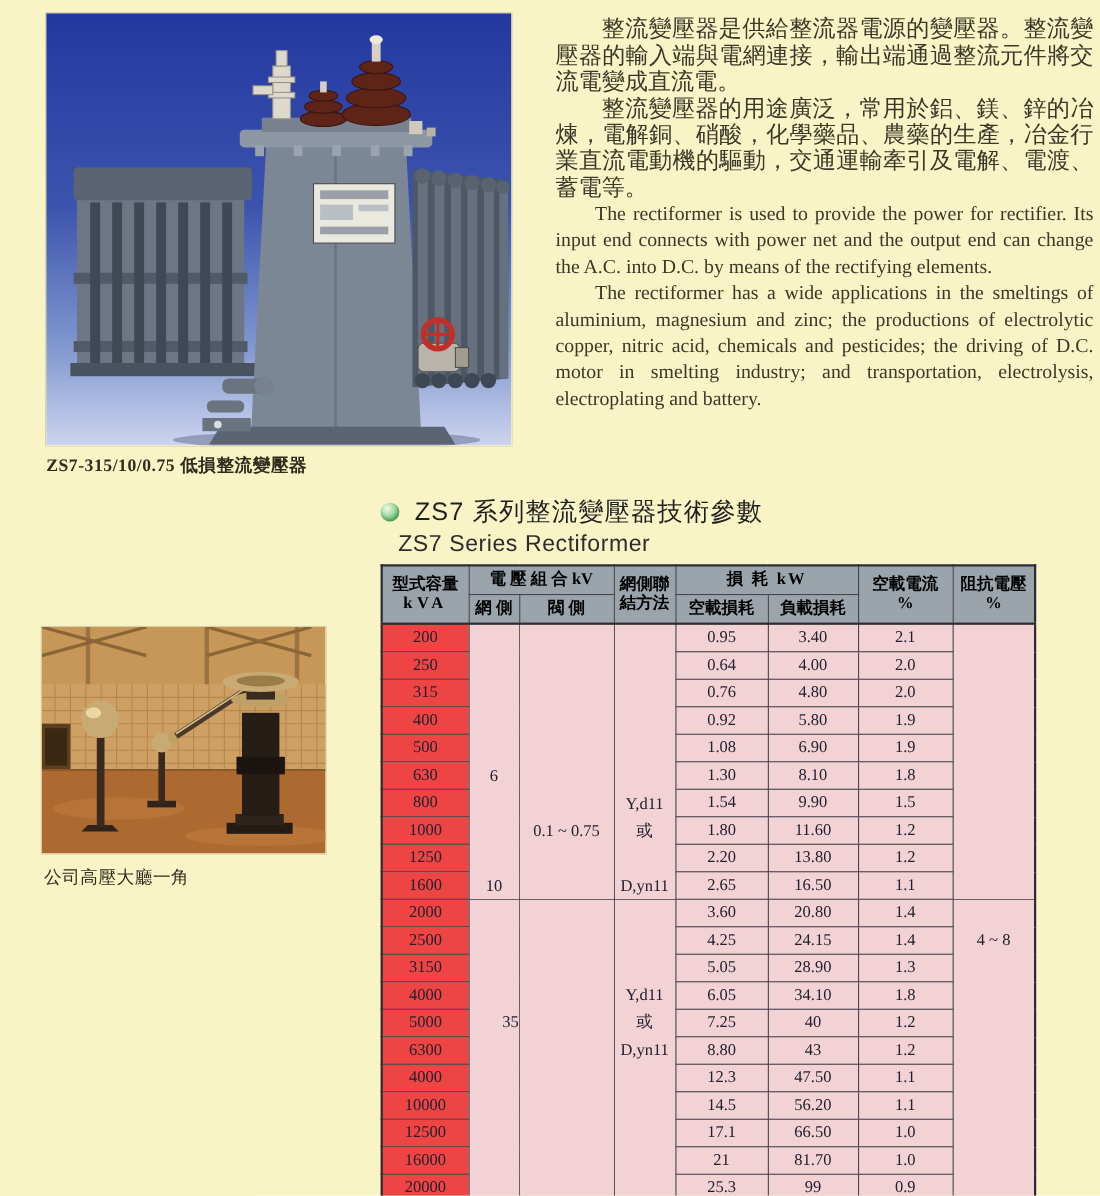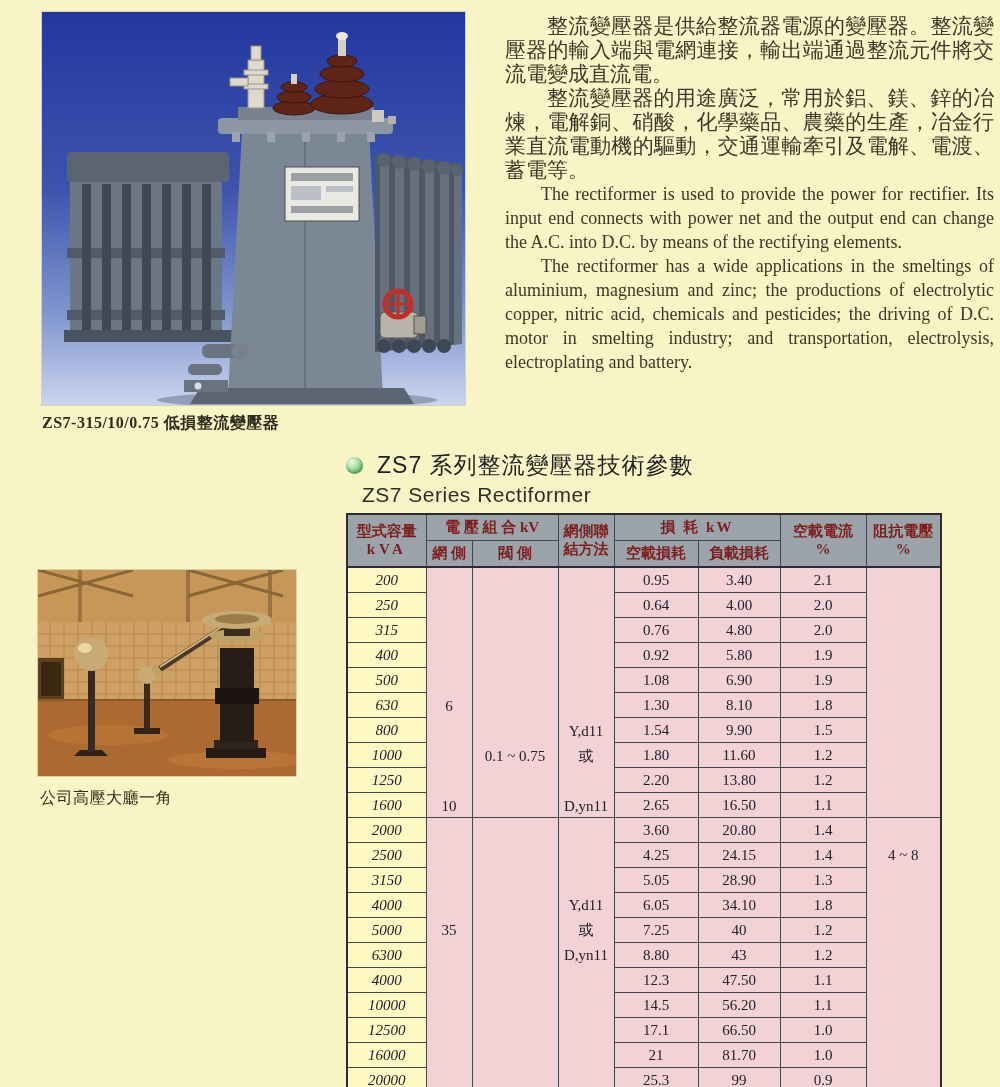--- a/index.html
+++ b/index.html
@@ -34,25 +34,25 @@
   table.spec{
     border-collapse:collapse; table-layout:fixed; width:594px;
     font-size:15px; color:#20202e; background:#f3d2d5;
   }
   table.spec th, table.spec td{
     border:1px solid #45454d; text-align:center; vertical-align:middle;
     padding:0; overflow:visible;
   }
   table.spec{border:2px solid #2b2b31;}
   table.spec thead th{
-    background:#9aa4aa; color:#7f1d1d; font-weight:bold; height:25px; line-height:1.15;
+    background:#9aa4aa; color:#000000; font-weight:bold; height:25px; line-height:1.15;
   }
   table.spec thead{border-bottom:2px solid #2b2b31;}
   table.spec td{height:24px; background:#f3d2d5;}
-  table.spec td.cap{background:#fef9c3;font-style:italic;}
+  table.spec td.cap{background:#ef4444;}
   table.spec td.merged{position:relative; background:#f3d2d5;}
   .ann{position:absolute; left:0; right:0; text-align:center; pointer-events:none;}
   .sp1{letter-spacing:4px;} .sp2{letter-spacing:2px;font-family:Liberation Serif, serif;}
 </style>
 </head>
 <body>
 
 <div class="page">
 
   <div class="photo1">
@@ -365,21 +365,21 @@
           </tr>
           <tr>
             <td class="cap">1600</td>
             <td class="num">2.65</td>
             <td class="num">16.50</td>
             <td class="num">1.1</td>
           </tr>
           <tr>
             <td class="cap">2000</td>
             <td class="merged" rowspan="11">
-              <span class="ann" style="top: 100px; height: 25px; line-height: 25px;">35</span>
+              <span class="ann" style="top: 100px; height: 25px; line-height: 25px; text-align: right;">35</span>
             </td>
             <td class="merged" rowspan="11"></td>
             <td class="merged" rowspan="11">
               <span class="ann" style="top: 75px; height: 25px; line-height: 25px;">Y,d11</span>
               <span class="ann" style="top: 100px; height: 25px; line-height: 25px;">或</span>
               <span class="ann" style="top: 125px; height: 25px; line-height: 25px;">D,yn11</span>
             </td>
             <td class="num">3.60</td>
             <td class="num">20.80</td>
             <td class="num">1.4</td>

